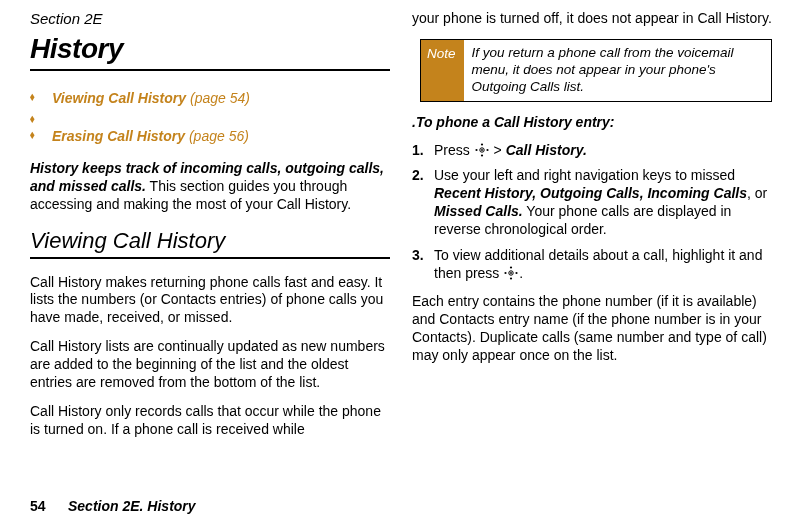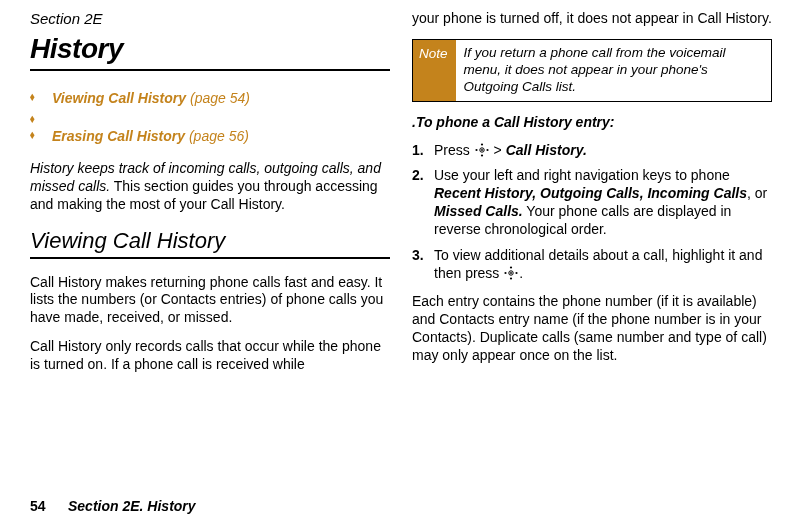--- a/index.html
+++ b/index.html
@@ -65,38 +65,38 @@
   .contents .pg {
     font-weight: 400;
   }
   .intro {
     font-size: 14px;
     line-height: 1.28;
     margin-bottom: 14px;
   }
   .intro strong {
     font-style: italic;
-    font-weight: 400;
+    font-weight: 700;
   }
   .h2 {
     font-size: 22px;
     font-style: italic;
     border-bottom: 2px solid #000;
     padding-bottom: 3px;
     margin-bottom: 15px;
   }
   .para {
     font-size: 14px;
     line-height: 1.28;
     margin-bottom: 11px;
   }
   .note-box {
     display: flex;
     border: 1px solid #000;
-    margin: 8px 0 12px 0;
+    margin: 8px 0 12px 8px;
     font-size: 13.5px;
   }
   .note-box .note-label {
     background: #c4831c;
     color: #fff;
     font-style: italic;
     font-weight: 400;
     padding: 6px 8px 6px 6px;
     flex-shrink: 0;
     display: flex;
@@ -180,20 +180,21 @@
         </div>
       </div>
 
       <div class="intro">
         <strong>History keeps track of incoming calls, outgoing calls, and missed calls.</strong><span> This section guides you through accessing and making the most of your Call History.</span>
       </div>
 
       <div class="h2">Viewing Call History</div>
 
       <div class="para">Call History makes returning phone calls fast and easy. It lists the numbers (or Contacts entries) of phone calls you have made, received, or missed.</div>
+      <div class="para">Call History lists are continually updated as new numbers are added to the beginning of the list and the oldest entries are removed from the bottom of the list.</div>
       <div class="para">Call History only records calls that occur while the phone is turned on. If a phone call is received while</div>
     </div>
 
     <div class="col">
       <div class="para">your phone is turned off, it does not appear in Call History.</div>
 
       <div class="note-box">
         <div class="note-label">Note</div>
         <div class="note-text">If you return a phone call from the voicemail menu, it does not appear in your phone's Outgoing Calls list.</div>
       </div>
@@ -205,21 +206,21 @@
           <span>Press </span><svg class="nav-icon" width="14" height="14" viewBox="0 0 14 14">
               <circle cx="7" cy="7" r="2.2" fill="none" stroke="#000" stroke-width="1"></circle>
               <circle cx="7" cy="7" r="0.9" fill="#000"></circle>
               <circle cx="1.5" cy="7" r="1.1" fill="#000"></circle>
               <circle cx="12.5" cy="7" r="1.1" fill="#000"></circle>
               <circle cx="7" cy="1.5" r="1.1" fill="#000"></circle>
               <circle cx="7" cy="12.5" r="1.1" fill="#000"></circle>
             </svg><span> &gt; </span><span class="ui">Call History.</span>
         </li>
         <li>
-          <span>Use your left and right navigation keys to phone </span><span class="ui">Recent History,</span><span class="ui"> Outgoing Calls</span><span class="ui">, Incoming Calls</span><span>, or </span><span class="ui">Missed Calls.</span><span> Your phone calls are displayed in reverse chronological order.</span>
+          <span>Use your left and right navigation keys to missed </span><span class="ui">Recent History,</span><span class="ui"> Outgoing Calls</span><span class="ui">, Incoming Calls</span><span>, or </span><span class="ui">Missed Calls.</span><span> Your phone calls are displayed in reverse chronological order.</span>
         </li>
         <li>
           <span>To view additional details about a call, highlight it and then press </span><svg class="nav-icon" width="14" height="14" viewBox="0 0 14 14">
               <circle cx="7" cy="7" r="2.2" fill="none" stroke="#000" stroke-width="1"></circle>
               <circle cx="7" cy="7" r="0.9" fill="#000"></circle>
               <circle cx="1.5" cy="7" r="1.1" fill="#000"></circle>
               <circle cx="12.5" cy="7" r="1.1" fill="#000"></circle>
               <circle cx="7" cy="1.5" r="1.1" fill="#000"></circle>
               <circle cx="7" cy="12.5" r="1.1" fill="#000"></circle>
             </svg><span>.</span>

